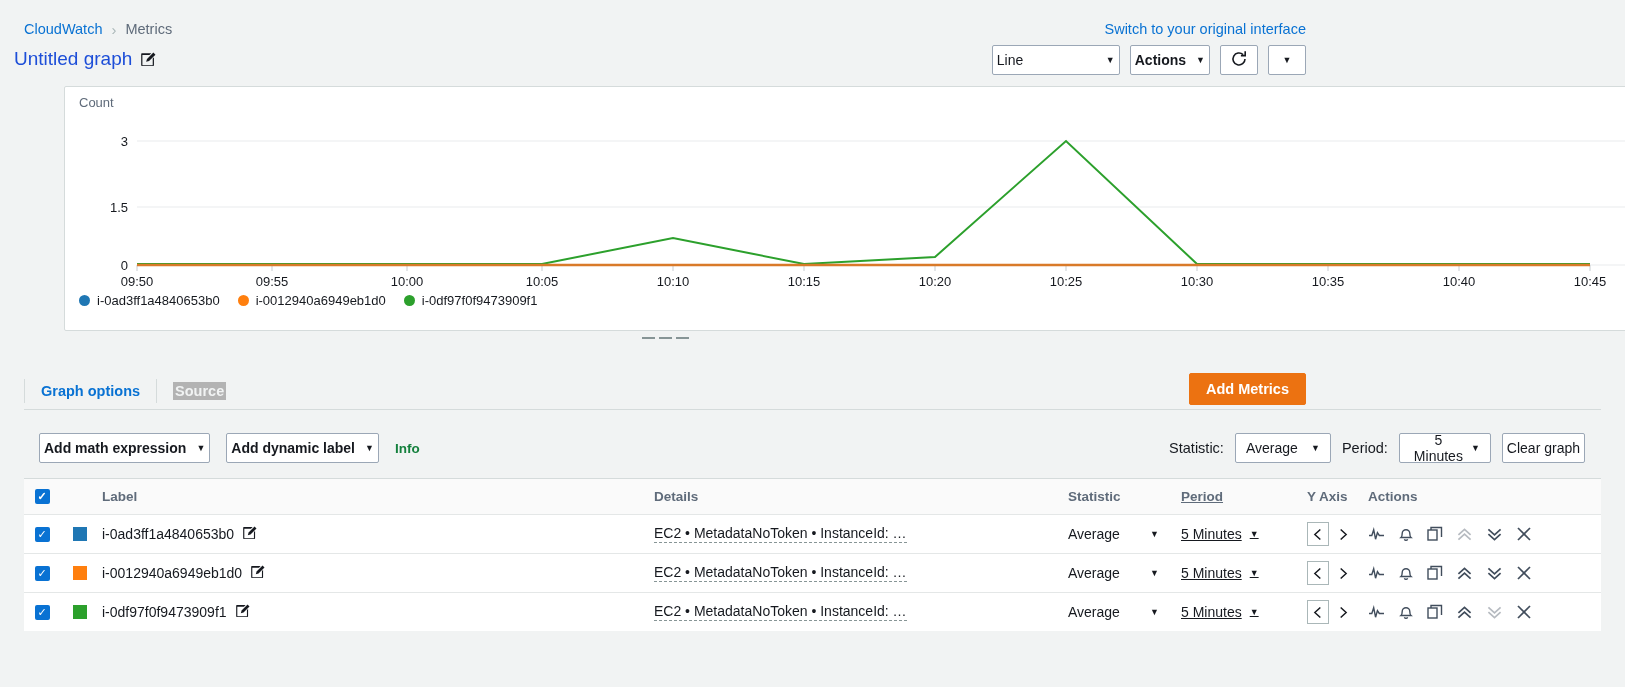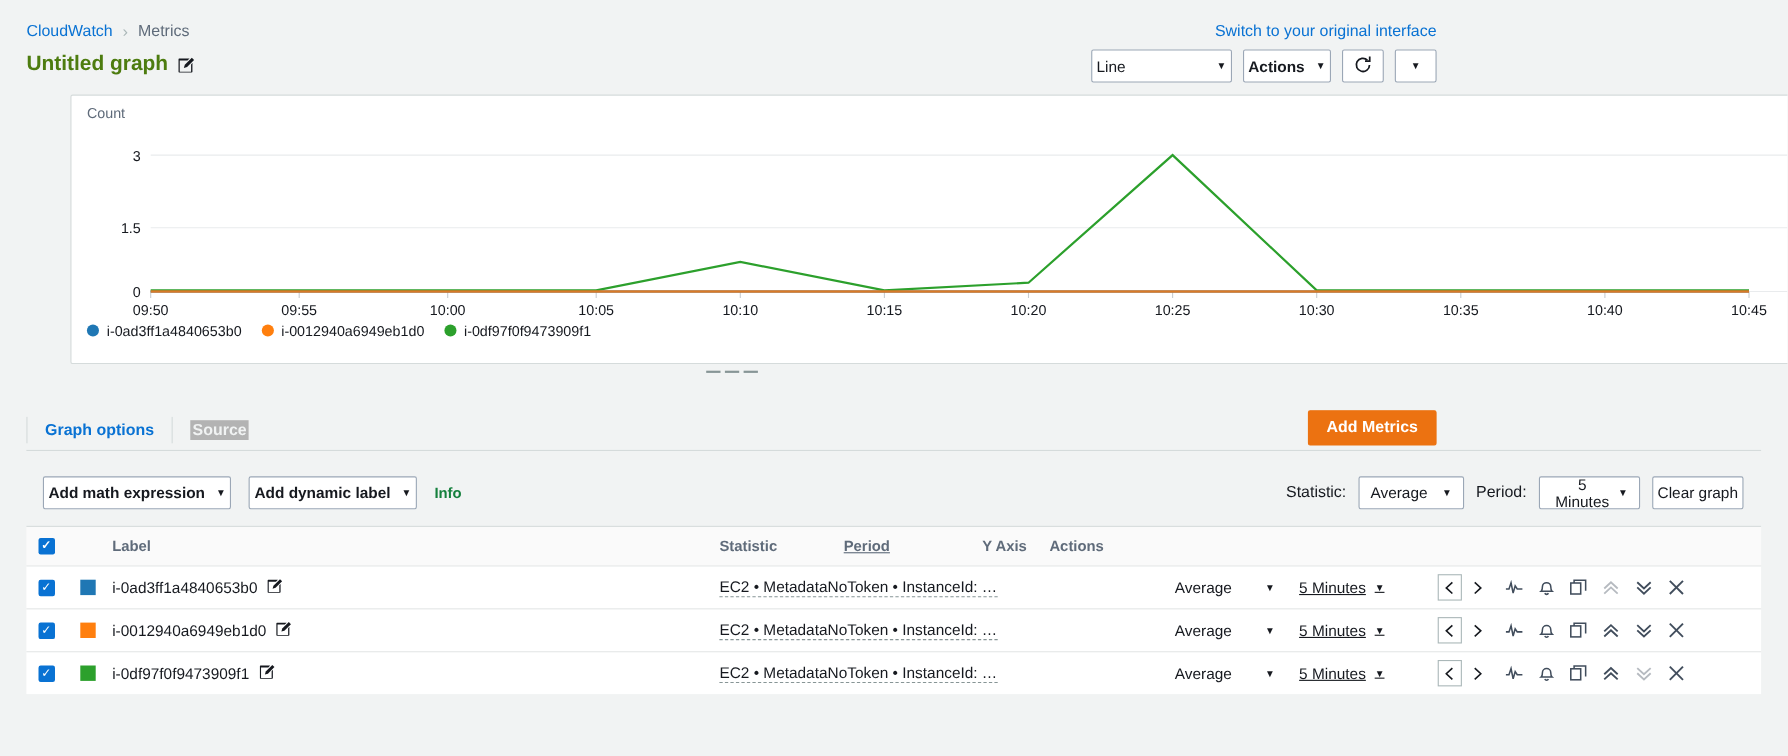--- a/index.html
+++ b/index.html
@@ -22,23 +22,23 @@
   .crumb-link { color: #0972d3; cursor: pointer; }
   .crumb-sep { color: #aab7b8; font-size: 15px; line-height: 1; }
   .crumb-current { color: #5f6b7a; }
 
   .switch-link {
     position: absolute; right: 24px; top: 21px;
     font-size: 14.5px; color: #0972d3; cursor: pointer;
   }
 
   .graph-title {
-    position: absolute; left: 24px; top: 48px;
+    position: absolute; left: 14px; top: 48px;
     display: flex; align-items: center; gap: 9px;
-    font-size: 19px; font-weight: bold; color: #4d7c0f;
+    font-size: 19px; font-weight: normal; color: #1d4ed8;
   }
   .edit-ico { display: inline-flex; align-items: center; }
 
   
   .controls {
     position: absolute; right: 24px; top: 45px;
     display: flex; align-items: stretch; gap: 10px;
   }
   .seg {
     display: flex; align-items: stretch;
@@ -323,20 +323,21 @@
   </div>
 
   <div class="table">
 
     <div class="trow head">
       <div class="cell c-check">
         <span class="chk">✓</span>
       </div>
       <div class="cell c-color"></div>
       <div class="cell c-label">Label</div>
+      <div class="cell c-details">Details</div>
       <div class="cell c-stat">
         <span>Statistic</span>
       </div>
       <div class="cell c-period">Period</div>
       <div class="cell c-yaxis">Y Axis</div>
       <div class="cell c-actions">Actions</div>
     </div>
 
     <div class="trow">
       <div class="cell c-check">

